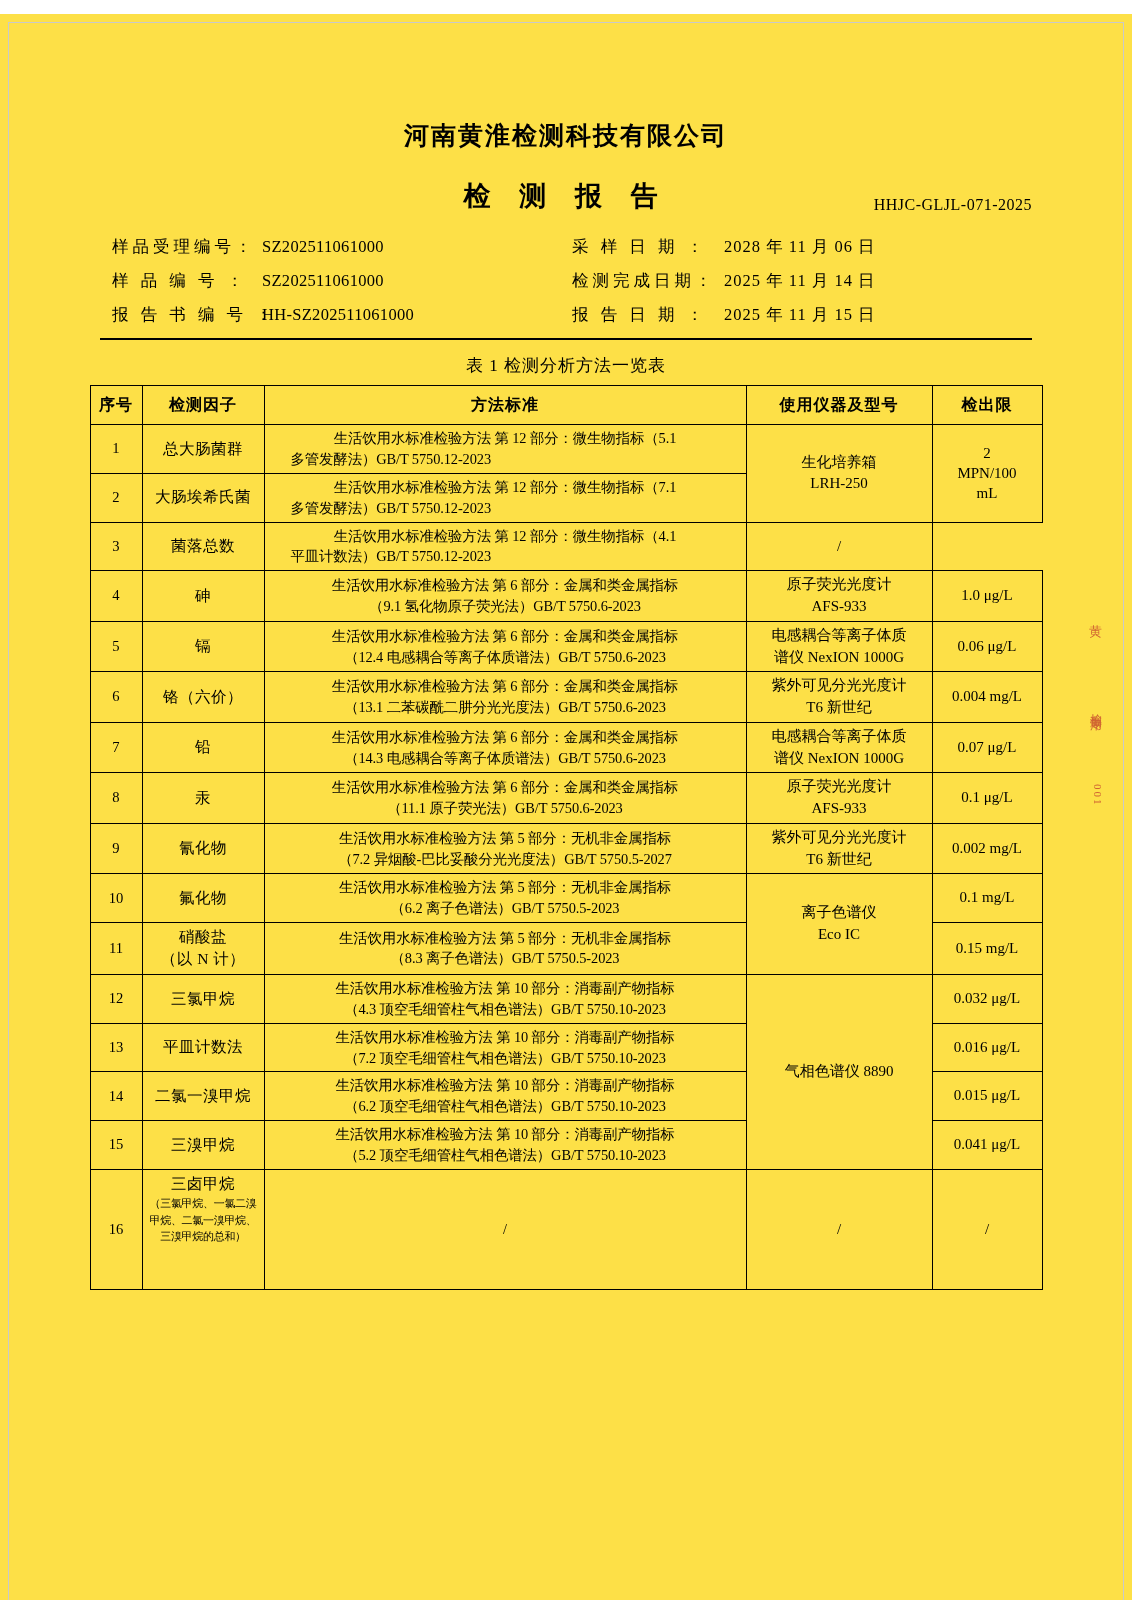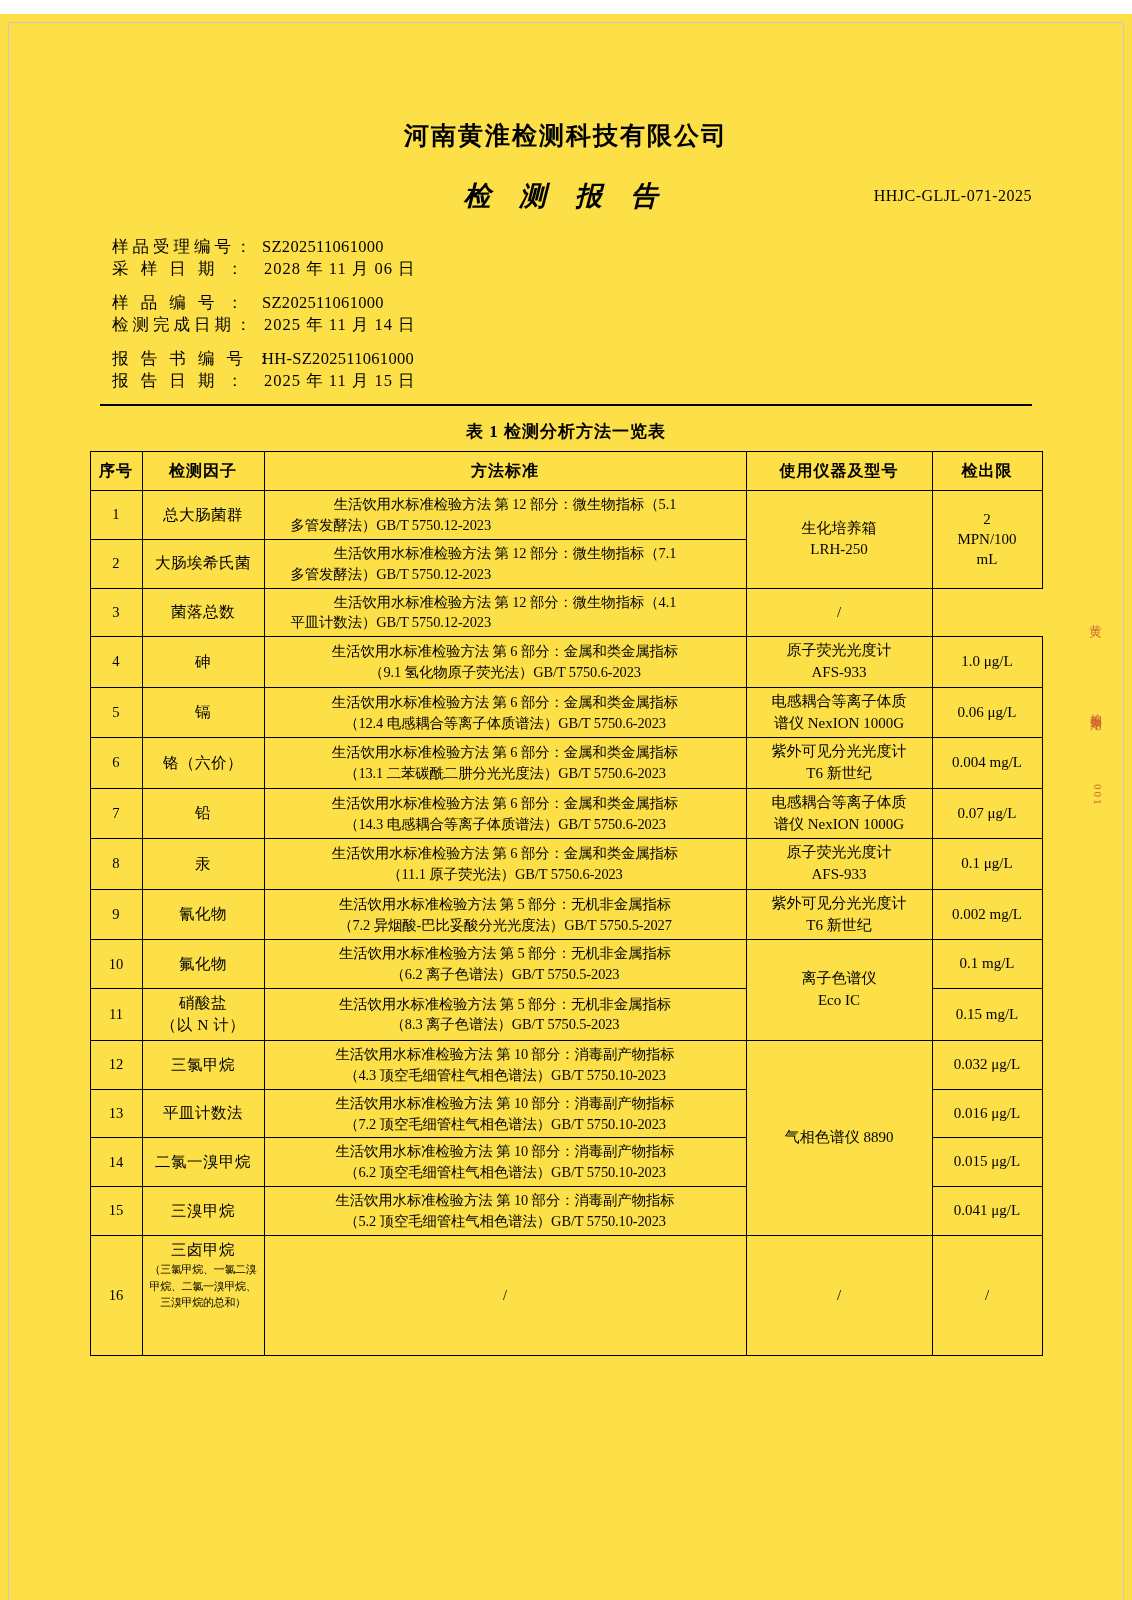--- a/index.html
+++ b/index.html
@@ -39,40 +39,38 @@
   .report-title-row {
     position: relative;
     margin-top: 26px;
     height: 40px;
   }
   .report-title {
     text-align: center;
     font-size: 27px;
     font-weight: bold;
     letter-spacing: 11px;
-    font-style: italic;
   }
   .report-code {
     position: absolute;
     right: 100px;
-    top: 9px;
+    top: 18px;
     font-size: 16px;
     letter-spacing: 0.5px;
   }
 
   .meta {
     margin-top: 18px;
     padding: 0 112px 0 112px;
     font-size: 16.5px;
   }
   .meta-row {
     display: flex;
     align-items: baseline;
     margin-bottom: 12px;
-    flex-direction: column;
   }
   .meta-col {
     display: flex;
     align-items: baseline;
   }
   .meta-col.left { width: 460px; }
   .meta-label {
     display: inline-block;
     letter-spacing: 4px;
     white-space: nowrap;
@@ -93,21 +91,21 @@
     letter-spacing: 1px;
   }
   .rule {
     margin: 6px 100px 0 100px;
     border-top: 2px solid #000;
   }
 
   .table-caption {
     text-align: center;
     font-size: 17px;
-    font-weight: bold;
+    font-weight: normal;
     margin: 14px 0 8px 0;
     letter-spacing: 1px;
   }
 
   table.main {
     border-collapse: collapse;
     margin: 0 auto;
     width: 952px;
     table-layout: fixed;
     font-size: 14.6px;

